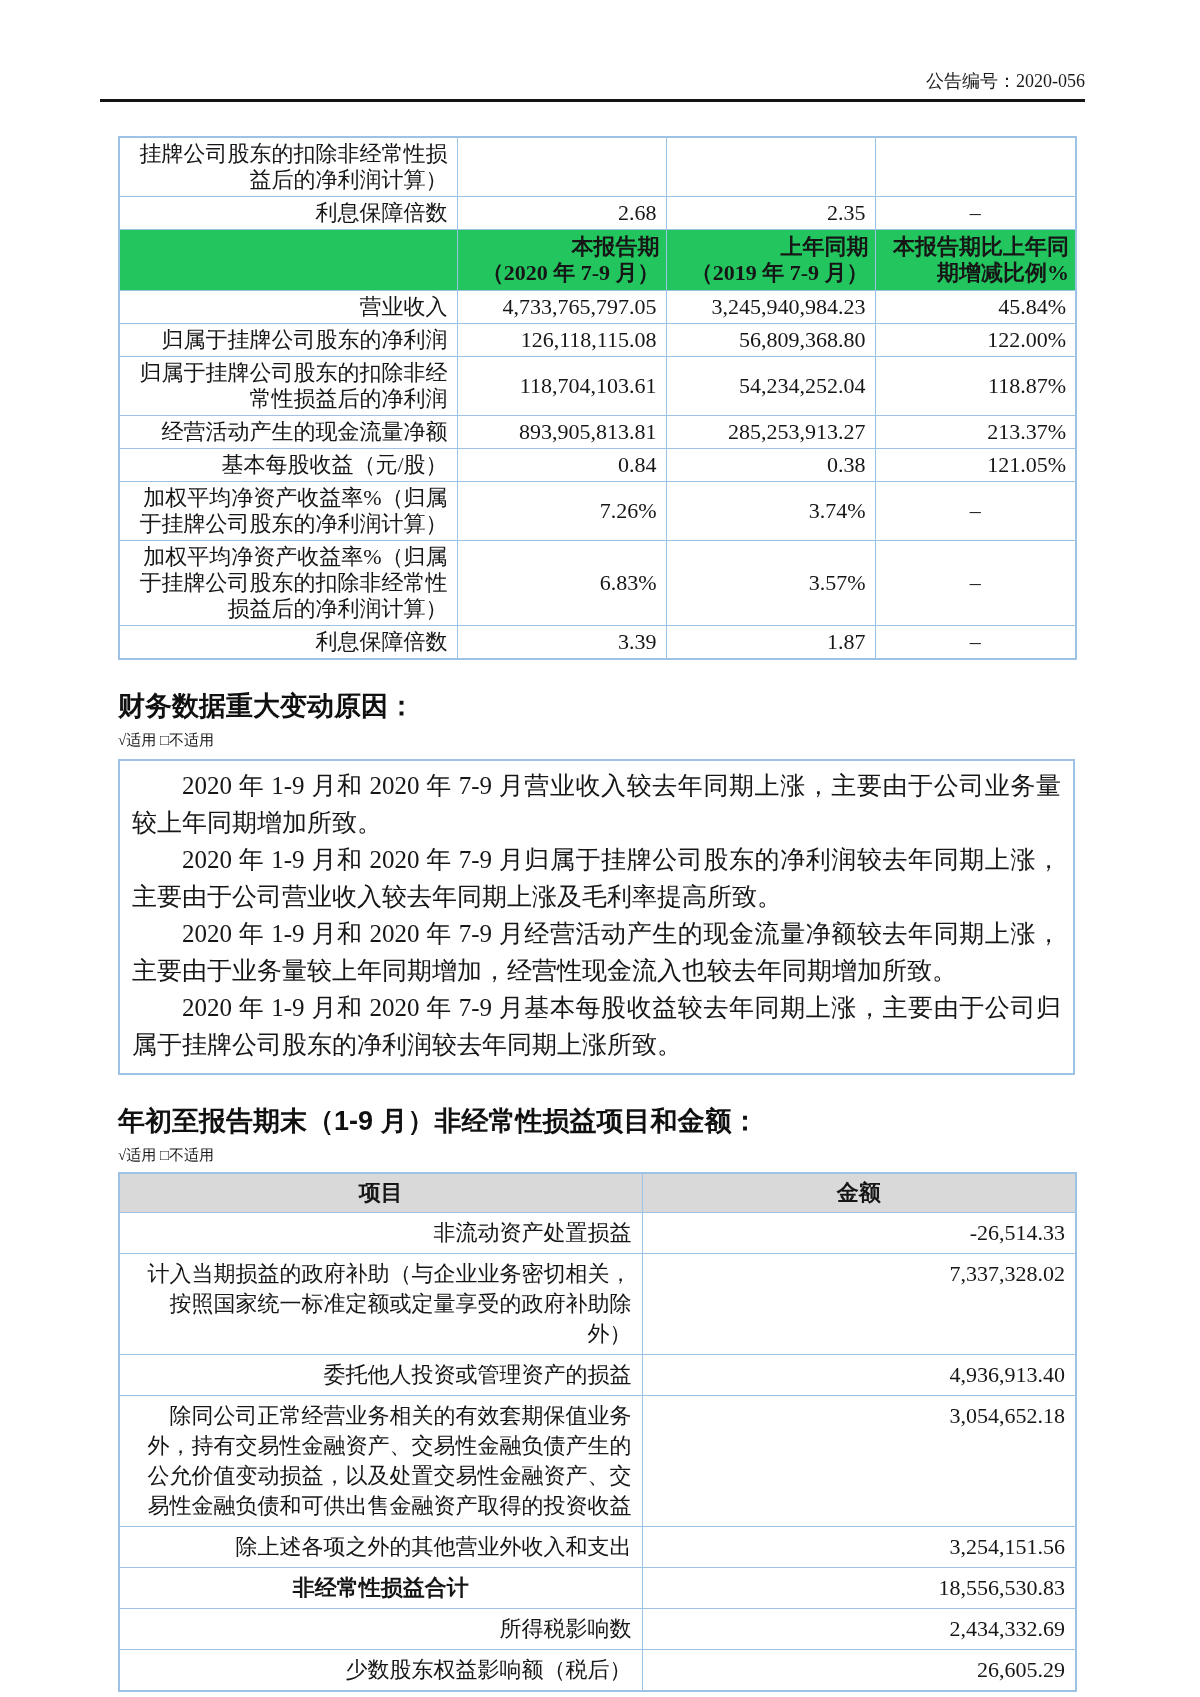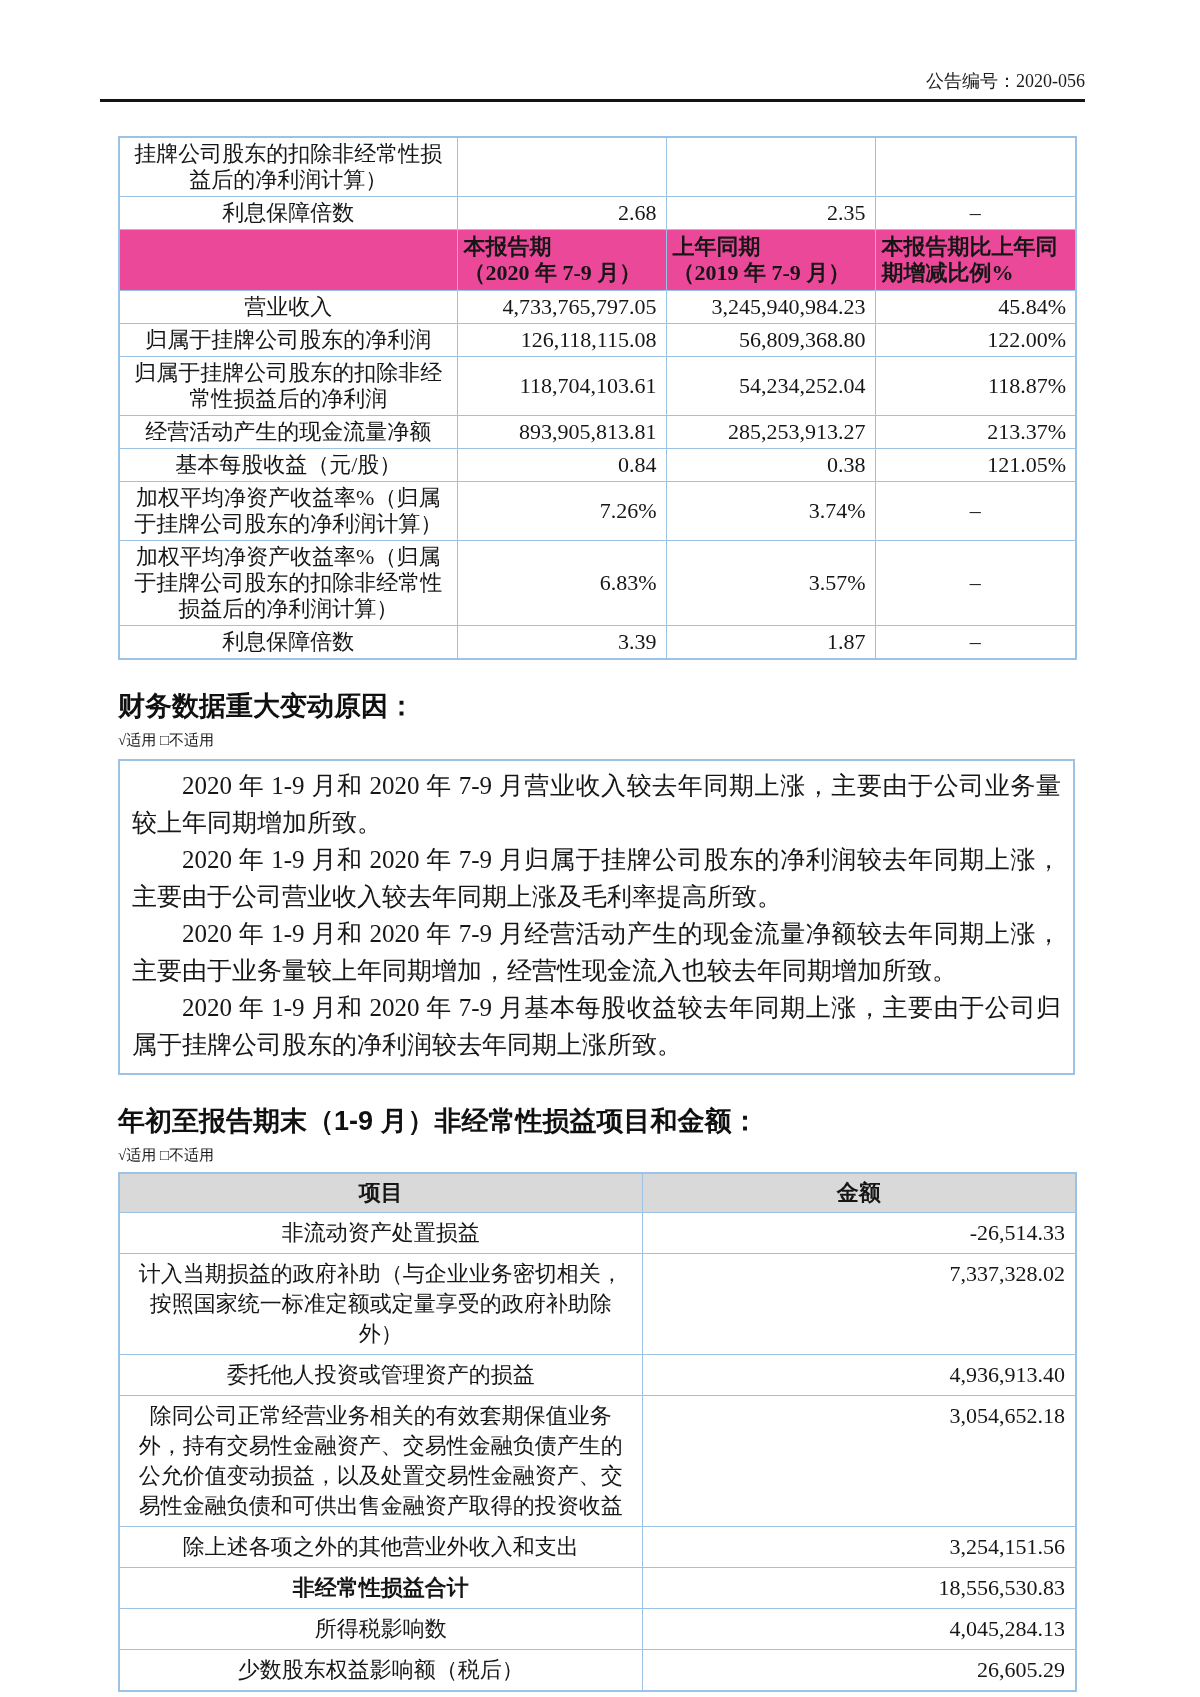--- a/index.html
+++ b/index.html
@@ -12,22 +12,22 @@
   
   .doc-header { padding:56px 115px 0 100px; text-align:right; font-size:18px; color:#1a1a1a; }
   .top-rule { margin:5px 115px 0 100px; height:3px; background:#141414; }
 
   .content { margin-left:118px; width:957px; }
 
   
   table { border-collapse:collapse; width:100%; table-layout:fixed; }
   .fin-table { margin-top:34px; font-size:22px; border:2px solid #9cc2e5; }
   .fin-table td { border:1px solid #9cc2e5; padding:3px 9px; line-height:26px; vertical-align:middle; word-break:break-all; }
-  .fin-table .hdr td { background:#ec4899; font-weight:bold; text-align:left; padding:4px 6px; }
-  .lbl { text-align:center; }
+  .fin-table .hdr td { background:#22c55e; font-weight:bold; text-align:right; padding:4px 6px; }
+  .lbl { text-align:right; }
   .num { text-align:right; }
   .dash { text-align:center; }
 
   
   .sec-title { margin-top:27px; font-family:"Liberation Sans","DejaVu Sans",sans-serif; font-weight:bold; font-size:27px; color:#101010; }
   .applicable { margin-top:4px; font-size:15px; }
 
   
   .reason-box { margin-top:7px; border:2px solid #9cc2e5; padding:6px 12px 10px 12px; }
   .reason-box p { margin:0; text-indent:2em; line-height:37px; text-align:justify; font-size:25px; }
@@ -173,21 +173,21 @@
         <tr>
           <td class="lbl">除上述各项之外的其他营业外收入和支出</td>
           <td class="num">3,254,151.56</td>
         </tr>
         <tr class="total-row">
           <td class="lbl">非经常性损益合计</td>
           <td class="num">18,556,530.83</td>
         </tr>
         <tr>
           <td class="lbl">所得税影响数</td>
-          <td class="num">4,045,284.13</td>
+          <td class="num">2,434,332.69</td>
         </tr>
         <tr>
           <td class="lbl">少数股东权益影响额（税后）</td>
           <td class="num">26,605.29</td>
         </tr>
       </tbody>
     </table>
 
   </div>
 </div>

